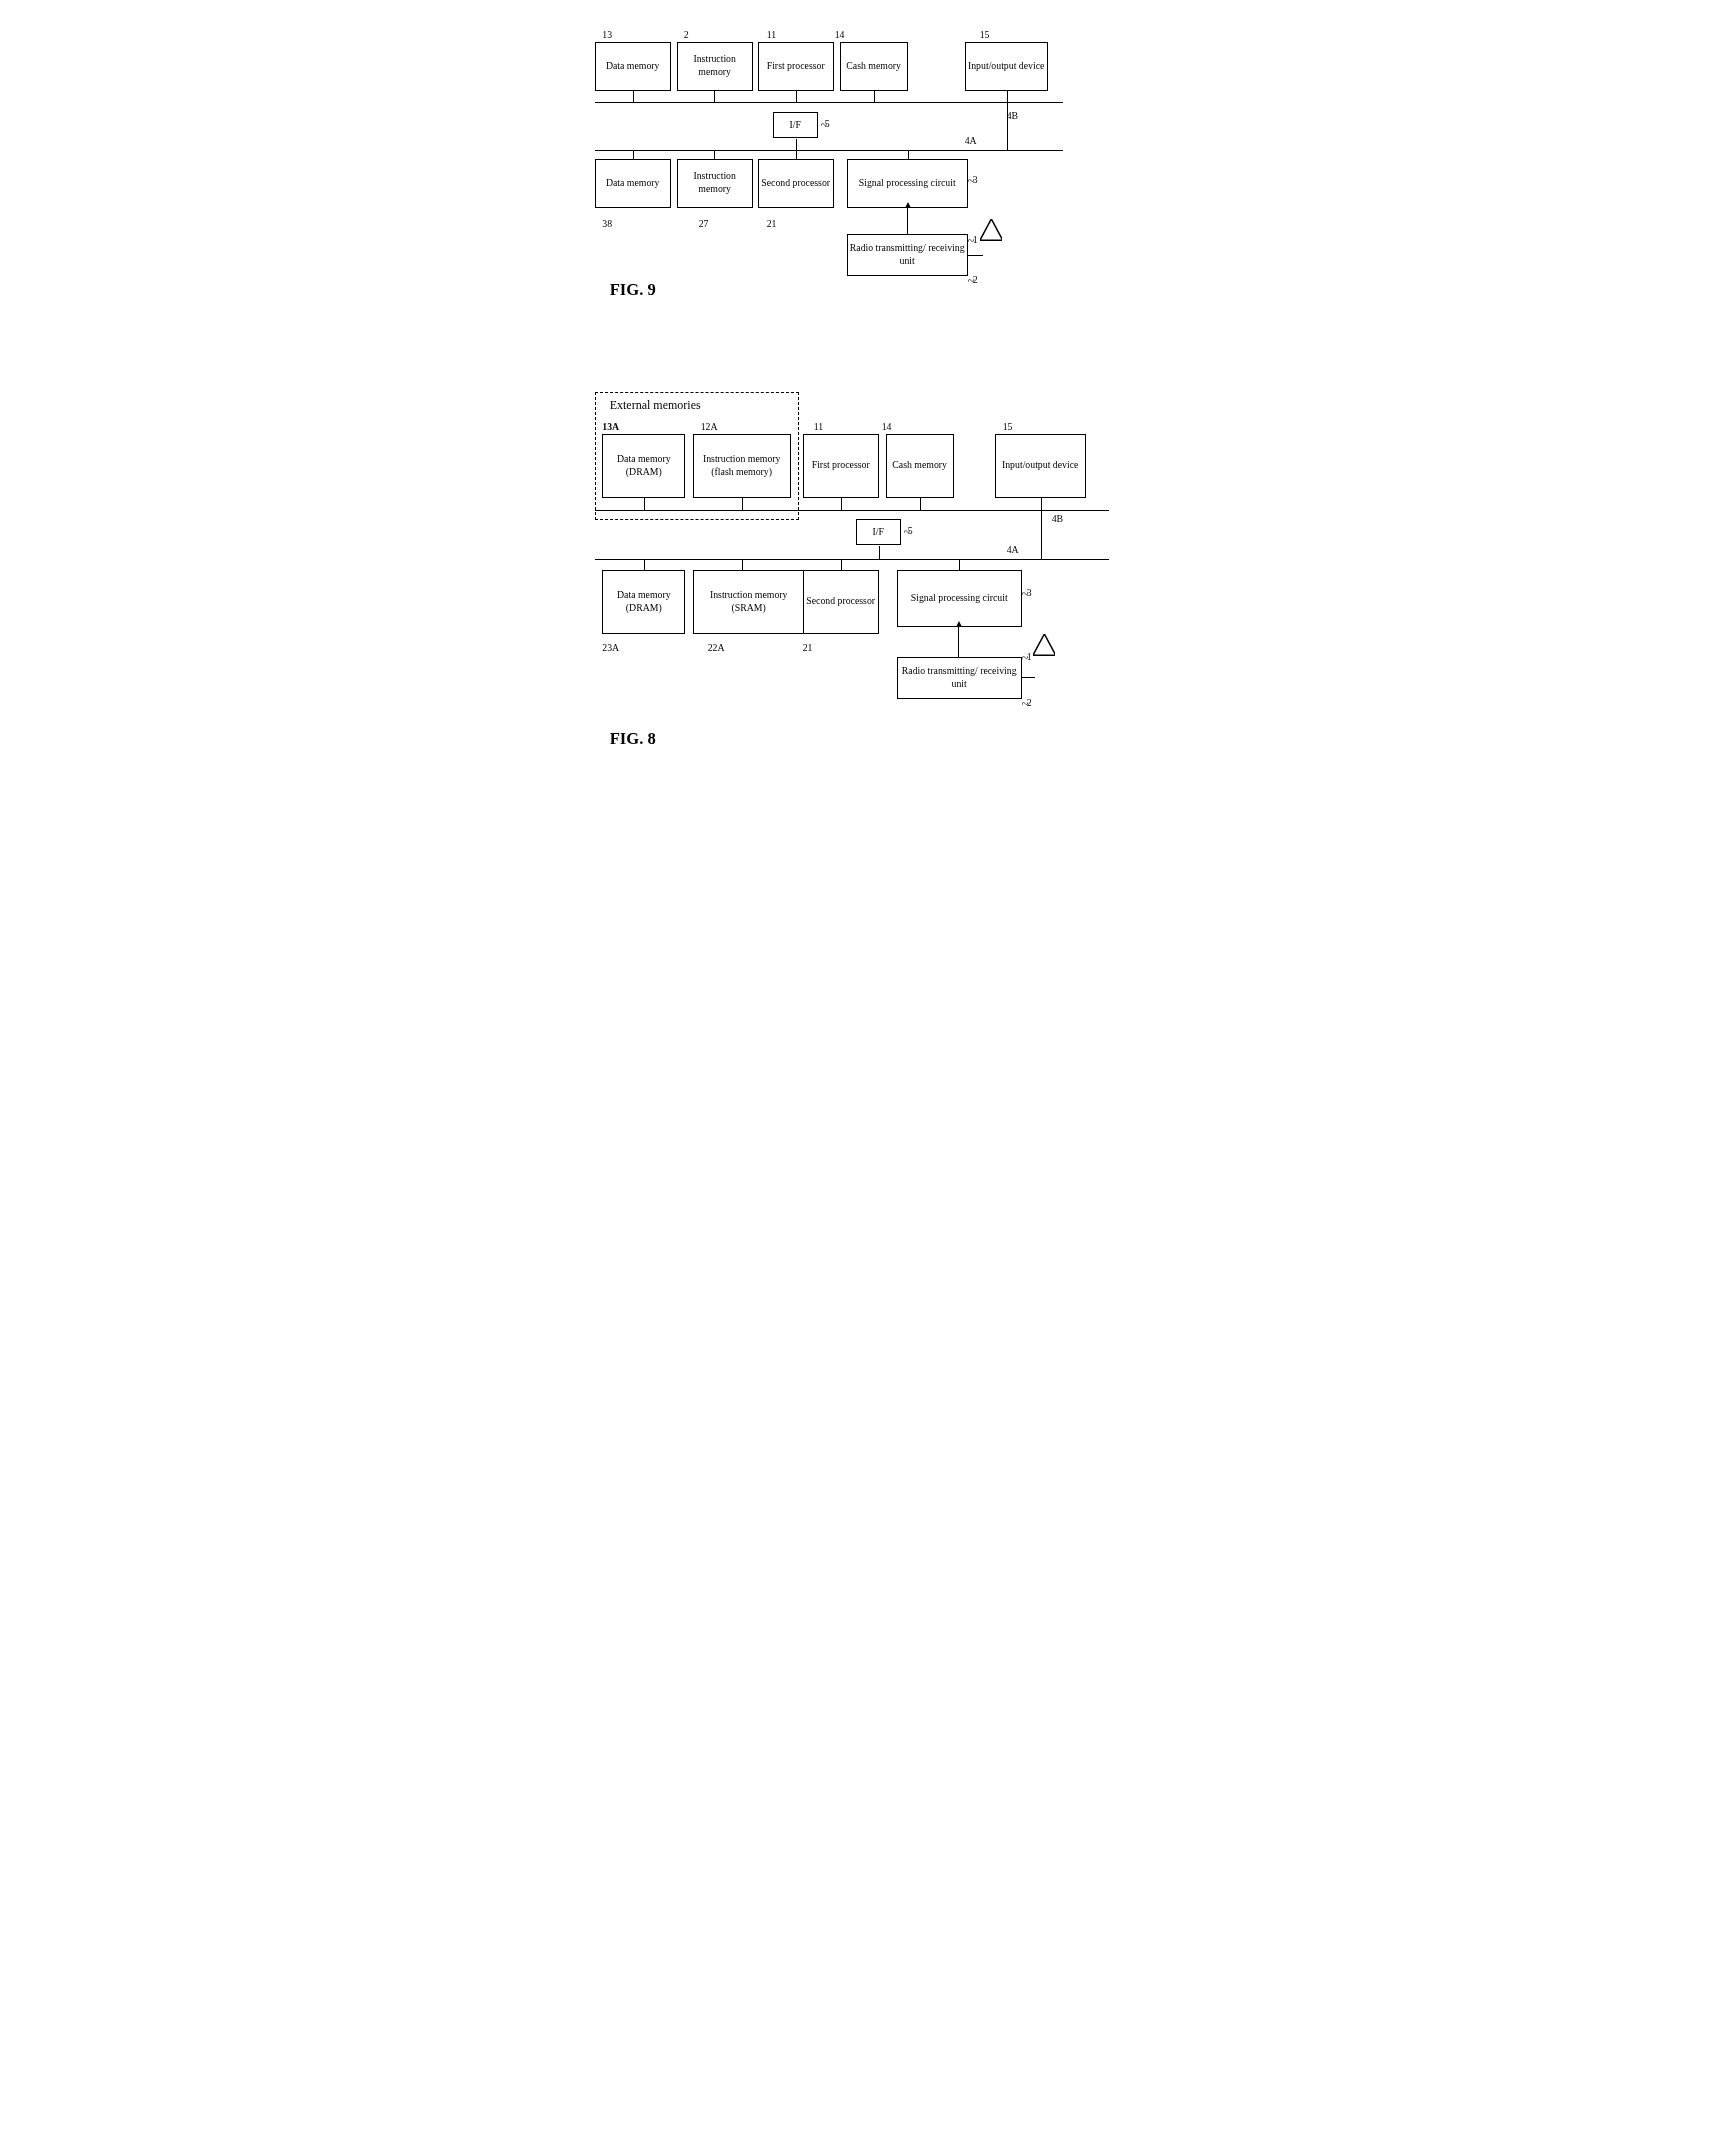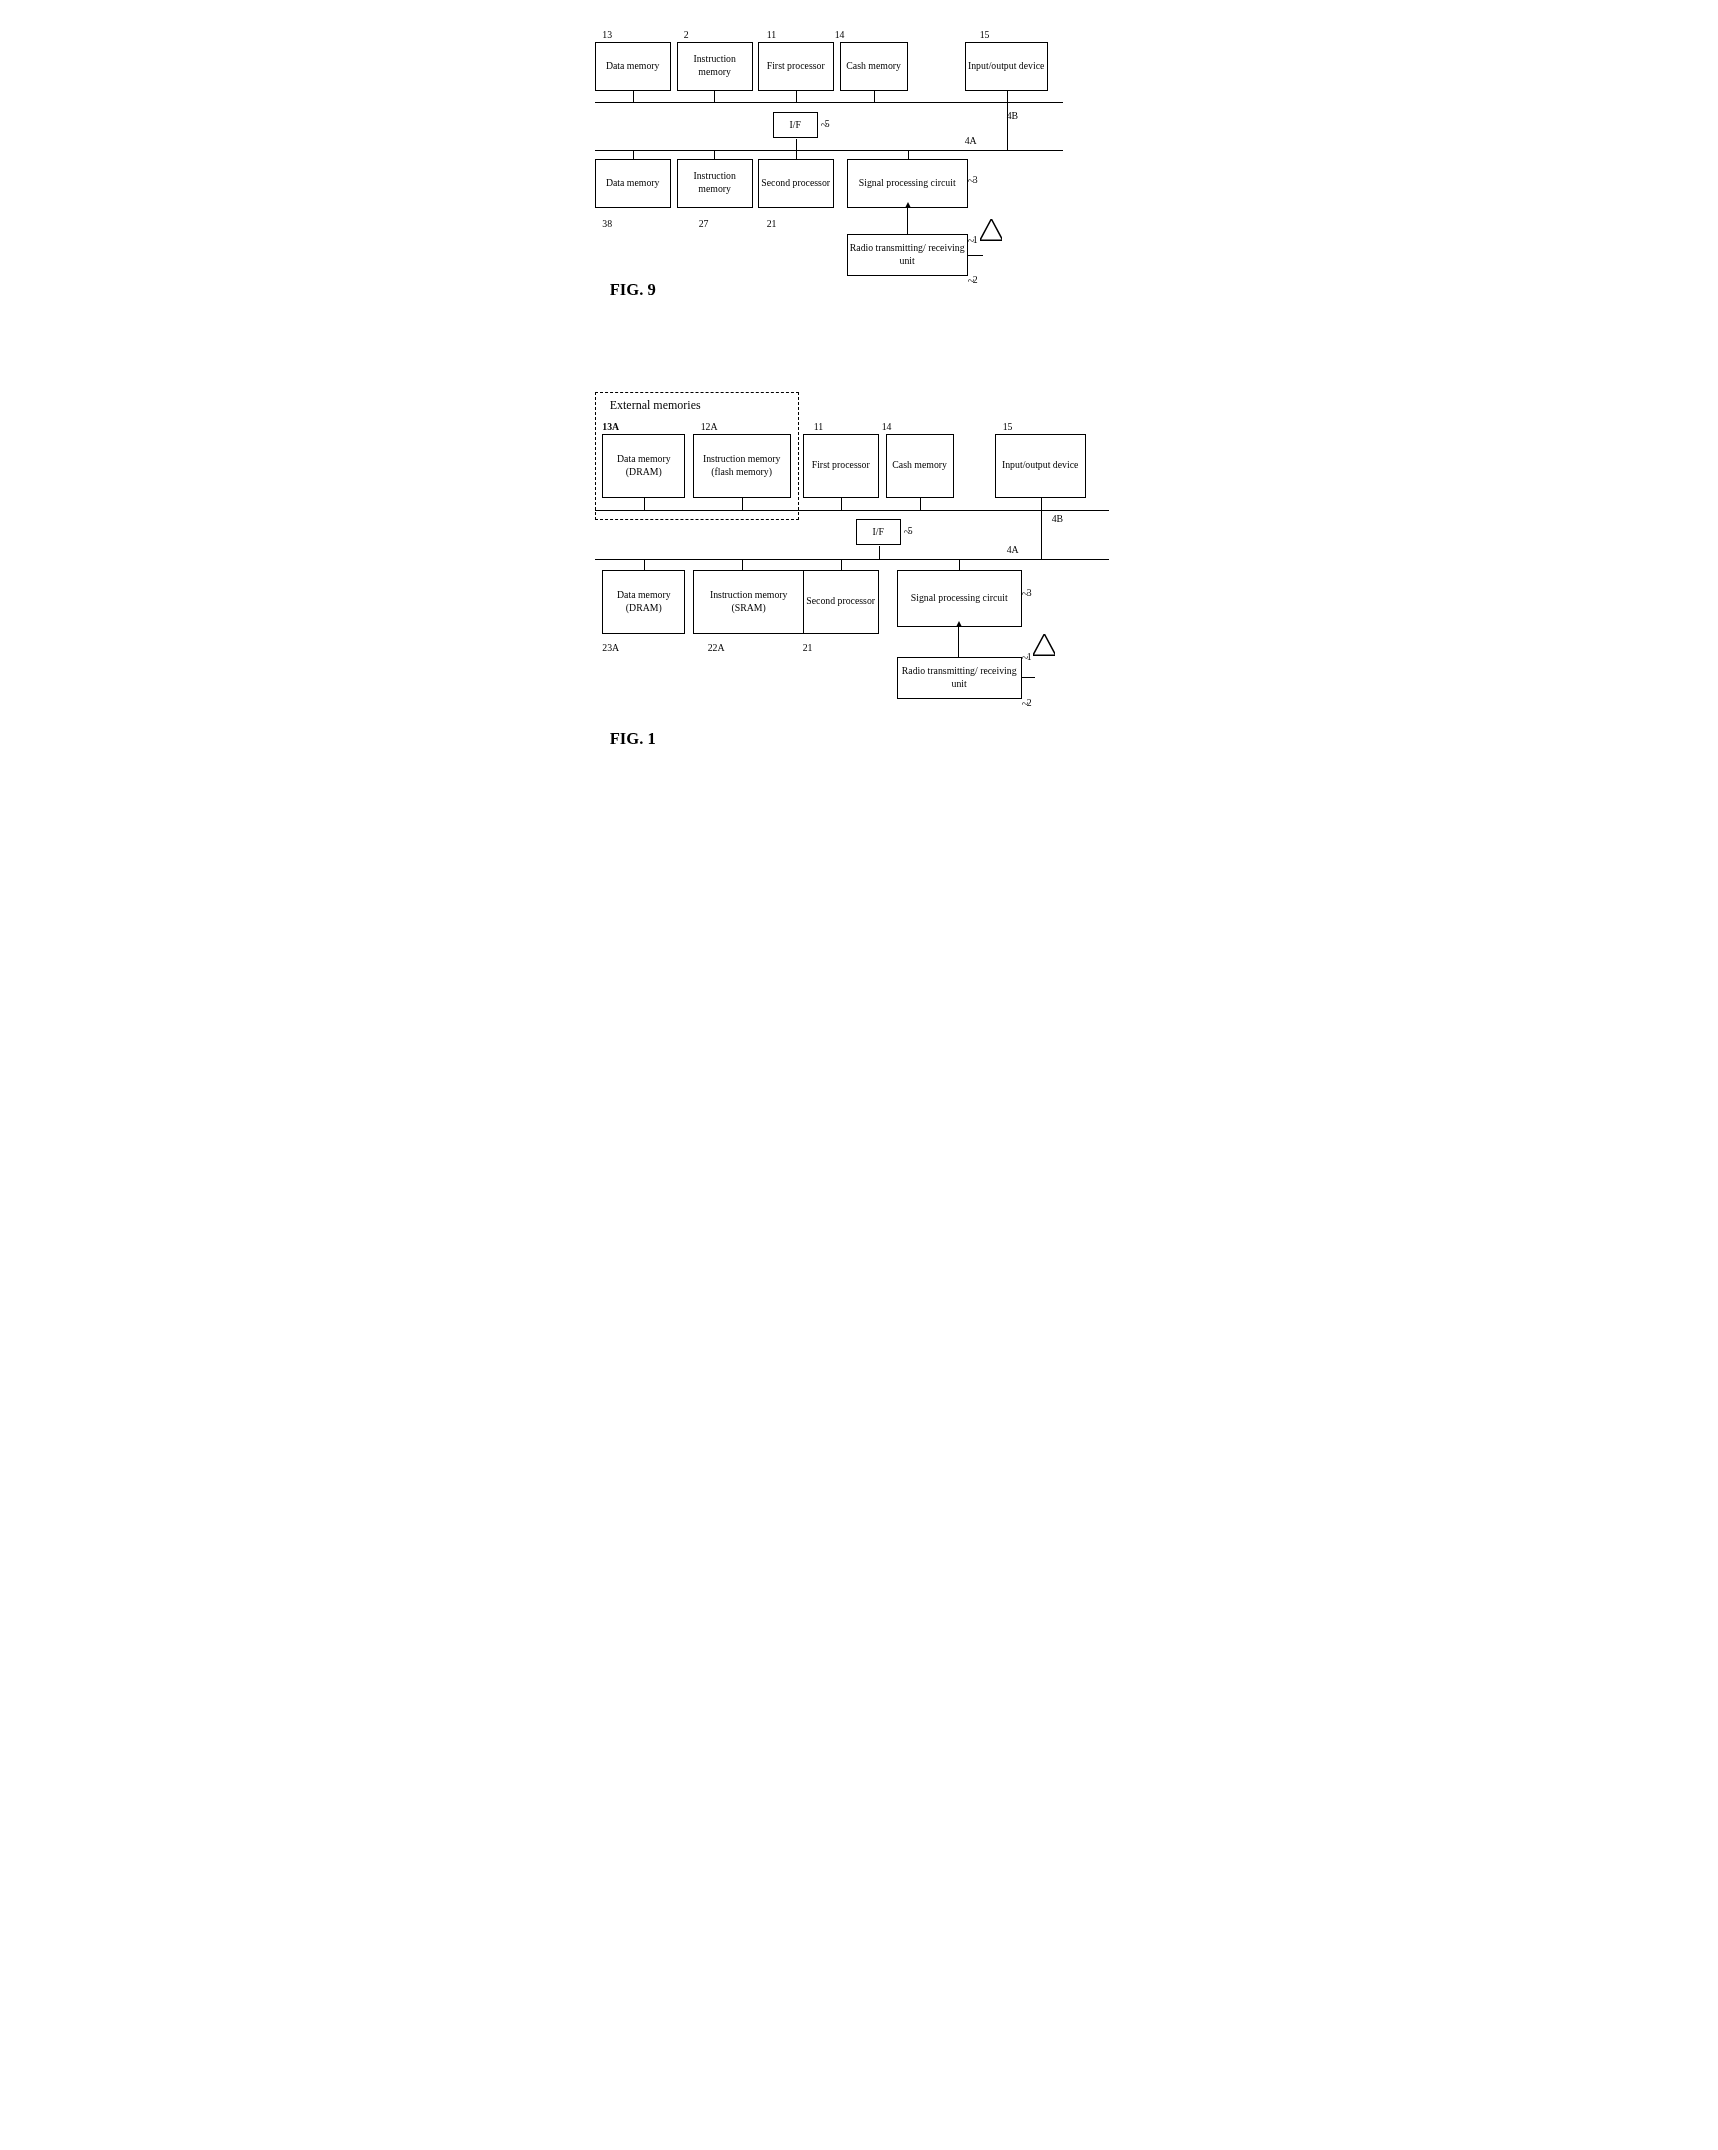--- a/index.html
+++ b/index.html
@@ -302,18 +302,18 @@
     <svg style="position:absolute; top:249px; left:438px;" width="22.7" height="22.7" viewBox="0 0 30 30">
       <polygon points="15,0 30,28 0,28" fill="none" stroke="#000" stroke-width="2"></polygon>
     </svg>
 
     <span class="label" style="top:312px; left:432px;">2</span>
     <span style="position:absolute; top:312px; left:427px; font-size:12px;">~</span>
 
     <div class="hline" style="top:292px; left:427px; width:13.6px;"></div>
 
     <div style="position:absolute; top:344px; left:15px;">
-      <span style="font-size:16.6px; font-weight:bold;">FIG. 1</span>
+      <span style="font-size:16.6px; font-weight:bold;">FIG. 8</span>
     </div>
 
   </div>
 </div>
 
 
 </body></html>

